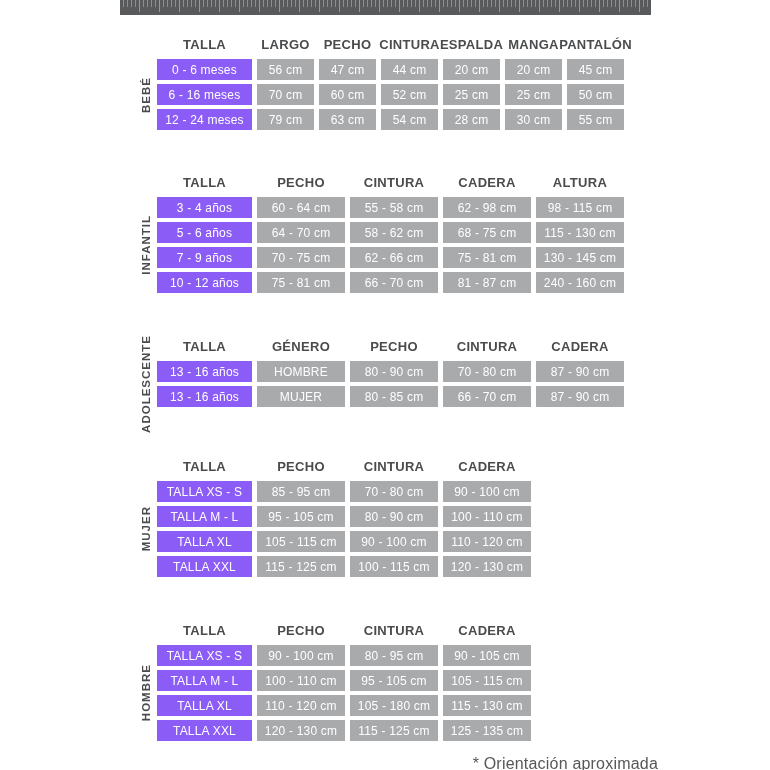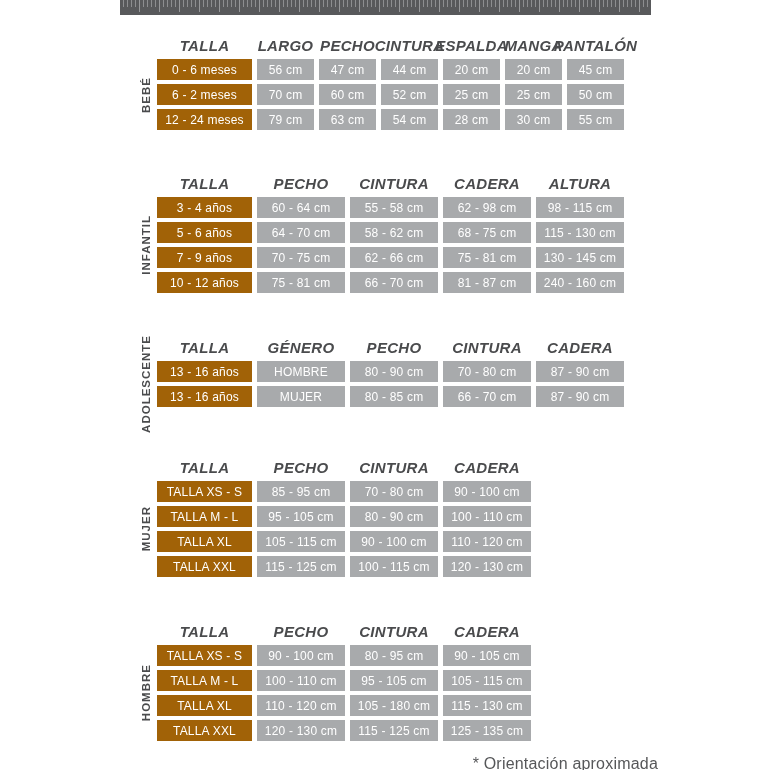--- a/index.html
+++ b/index.html
@@ -34,31 +34,30 @@
   }
   .t-bebe        { top: 37px;  grid-template-columns: 95px repeat(6, 57px); }
   .t-infantil    { top: 175px; grid-template-columns: 95px repeat(4, 88px); }
   .t-adolescente { top: 339px; grid-template-columns: 95px repeat(4, 88px); }
   .t-mujer       { top: 459px; grid-template-columns: 95px repeat(3, 88px); }
   .t-hombre      { top: 623px; grid-template-columns: 95px repeat(3, 88px); }
 
   .th {
     height: 18px;
     display: flex; align-items: flex-start; justify-content: center;
-    font-size: 15px; font-weight: bold; letter-spacing: 0.3px;
+    font-size: 13px; font-weight: bold; letter-spacing: 0.3px;
     color: #4a4b4d;
-    font-style: italic;
   }
   .cell {
     height: 21px;
     display: flex; align-items: center; justify-content: center;
     font-size: 12px; color: #ffffff; letter-spacing: 0.2px;
     white-space: nowrap;
   }
-  .cell.dark  { background: #a16207; }
+  .cell.dark  { background: #8b5cf6; }
   .cell.light { background: #a8aaac; }
 
   
   .vlabel {
     position: absolute;
     left: 138px; width: 16px;
     display: flex; align-items: center; justify-content: center;
     overflow: visible;
   }
   .vlabel span {
@@ -110,21 +109,21 @@
       <div class="th">ESPALDA</div>
       <div class="th">MANGA</div>
       <div class="th">PANTALÓN</div>
       <div class="cell dark">0 - 6 meses</div>
       <div class="cell light">56 cm</div>
       <div class="cell light">47 cm</div>
       <div class="cell light">44 cm</div>
       <div class="cell light">20 cm</div>
       <div class="cell light">20 cm</div>
       <div class="cell light">45 cm</div>
-      <div class="cell dark">6 - 2 meses</div>
+      <div class="cell dark">6 - 16 meses</div>
       <div class="cell light">70 cm</div>
       <div class="cell light">60 cm</div>
       <div class="cell light">52 cm</div>
       <div class="cell light">25 cm</div>
       <div class="cell light">25 cm</div>
       <div class="cell light">50 cm</div>
       <div class="cell dark">12 - 24 meses</div>
       <div class="cell light">79 cm</div>
       <div class="cell light">63 cm</div>
       <div class="cell light">54 cm</div>

